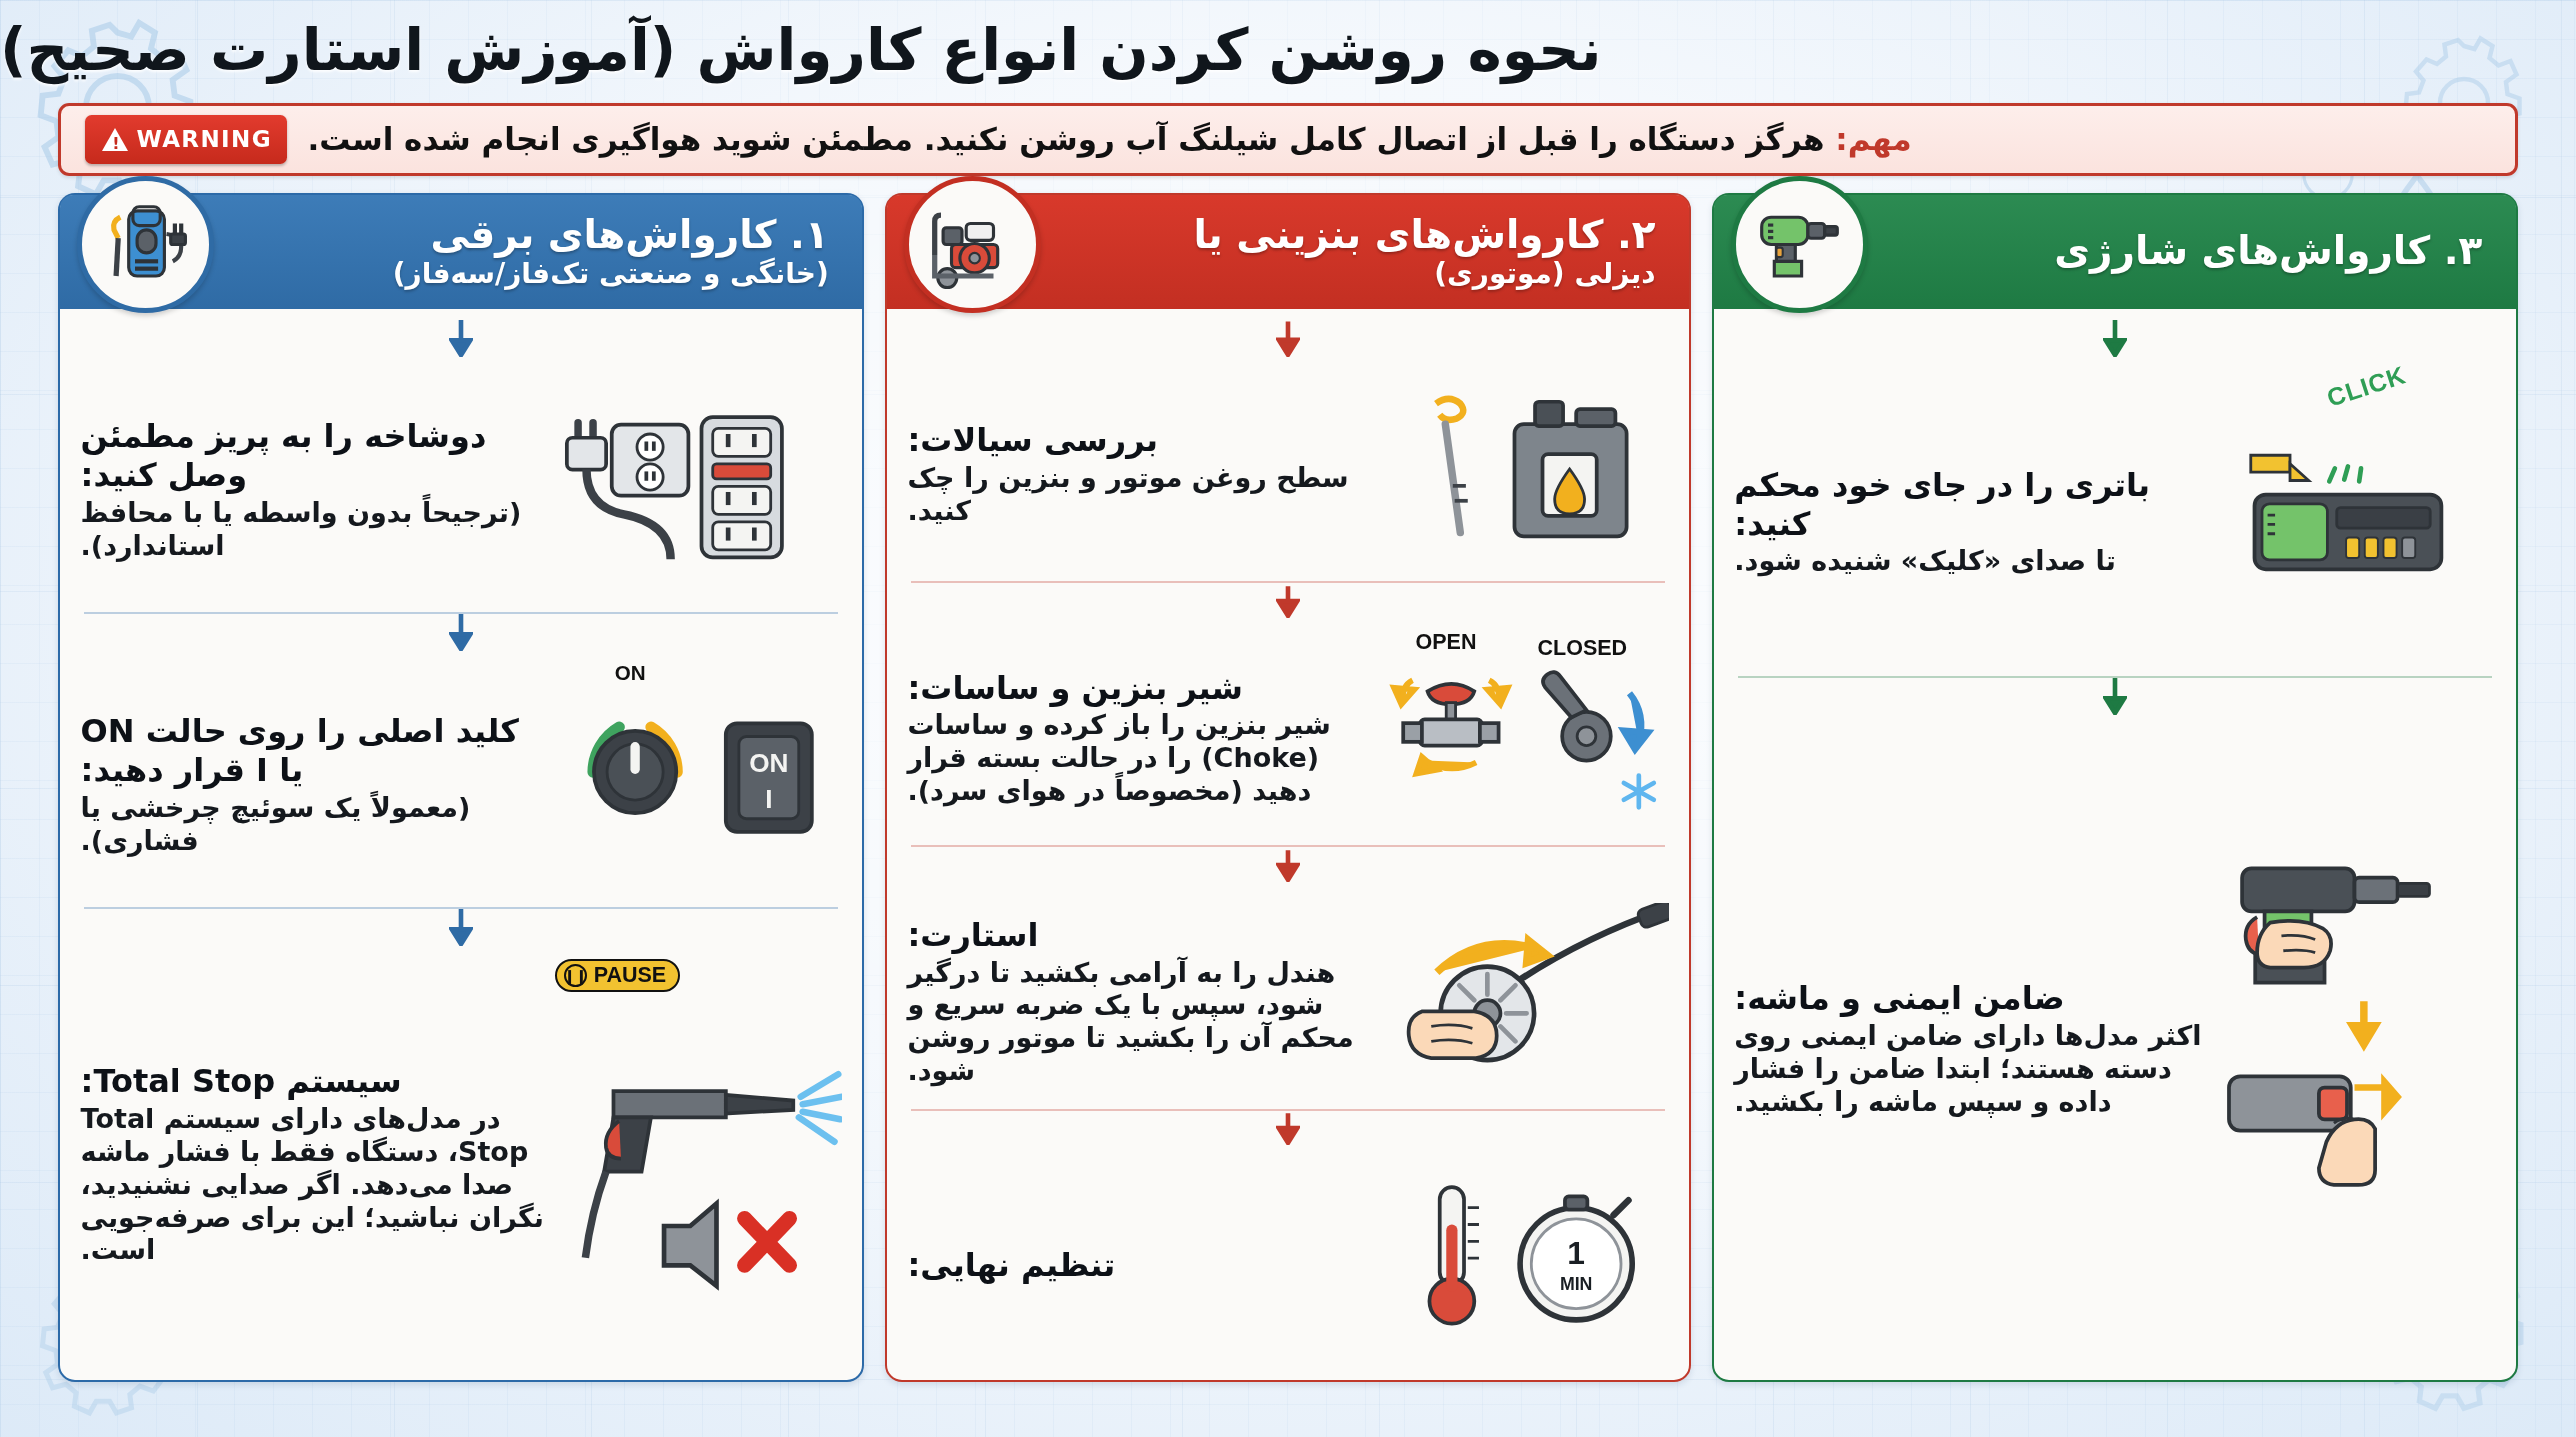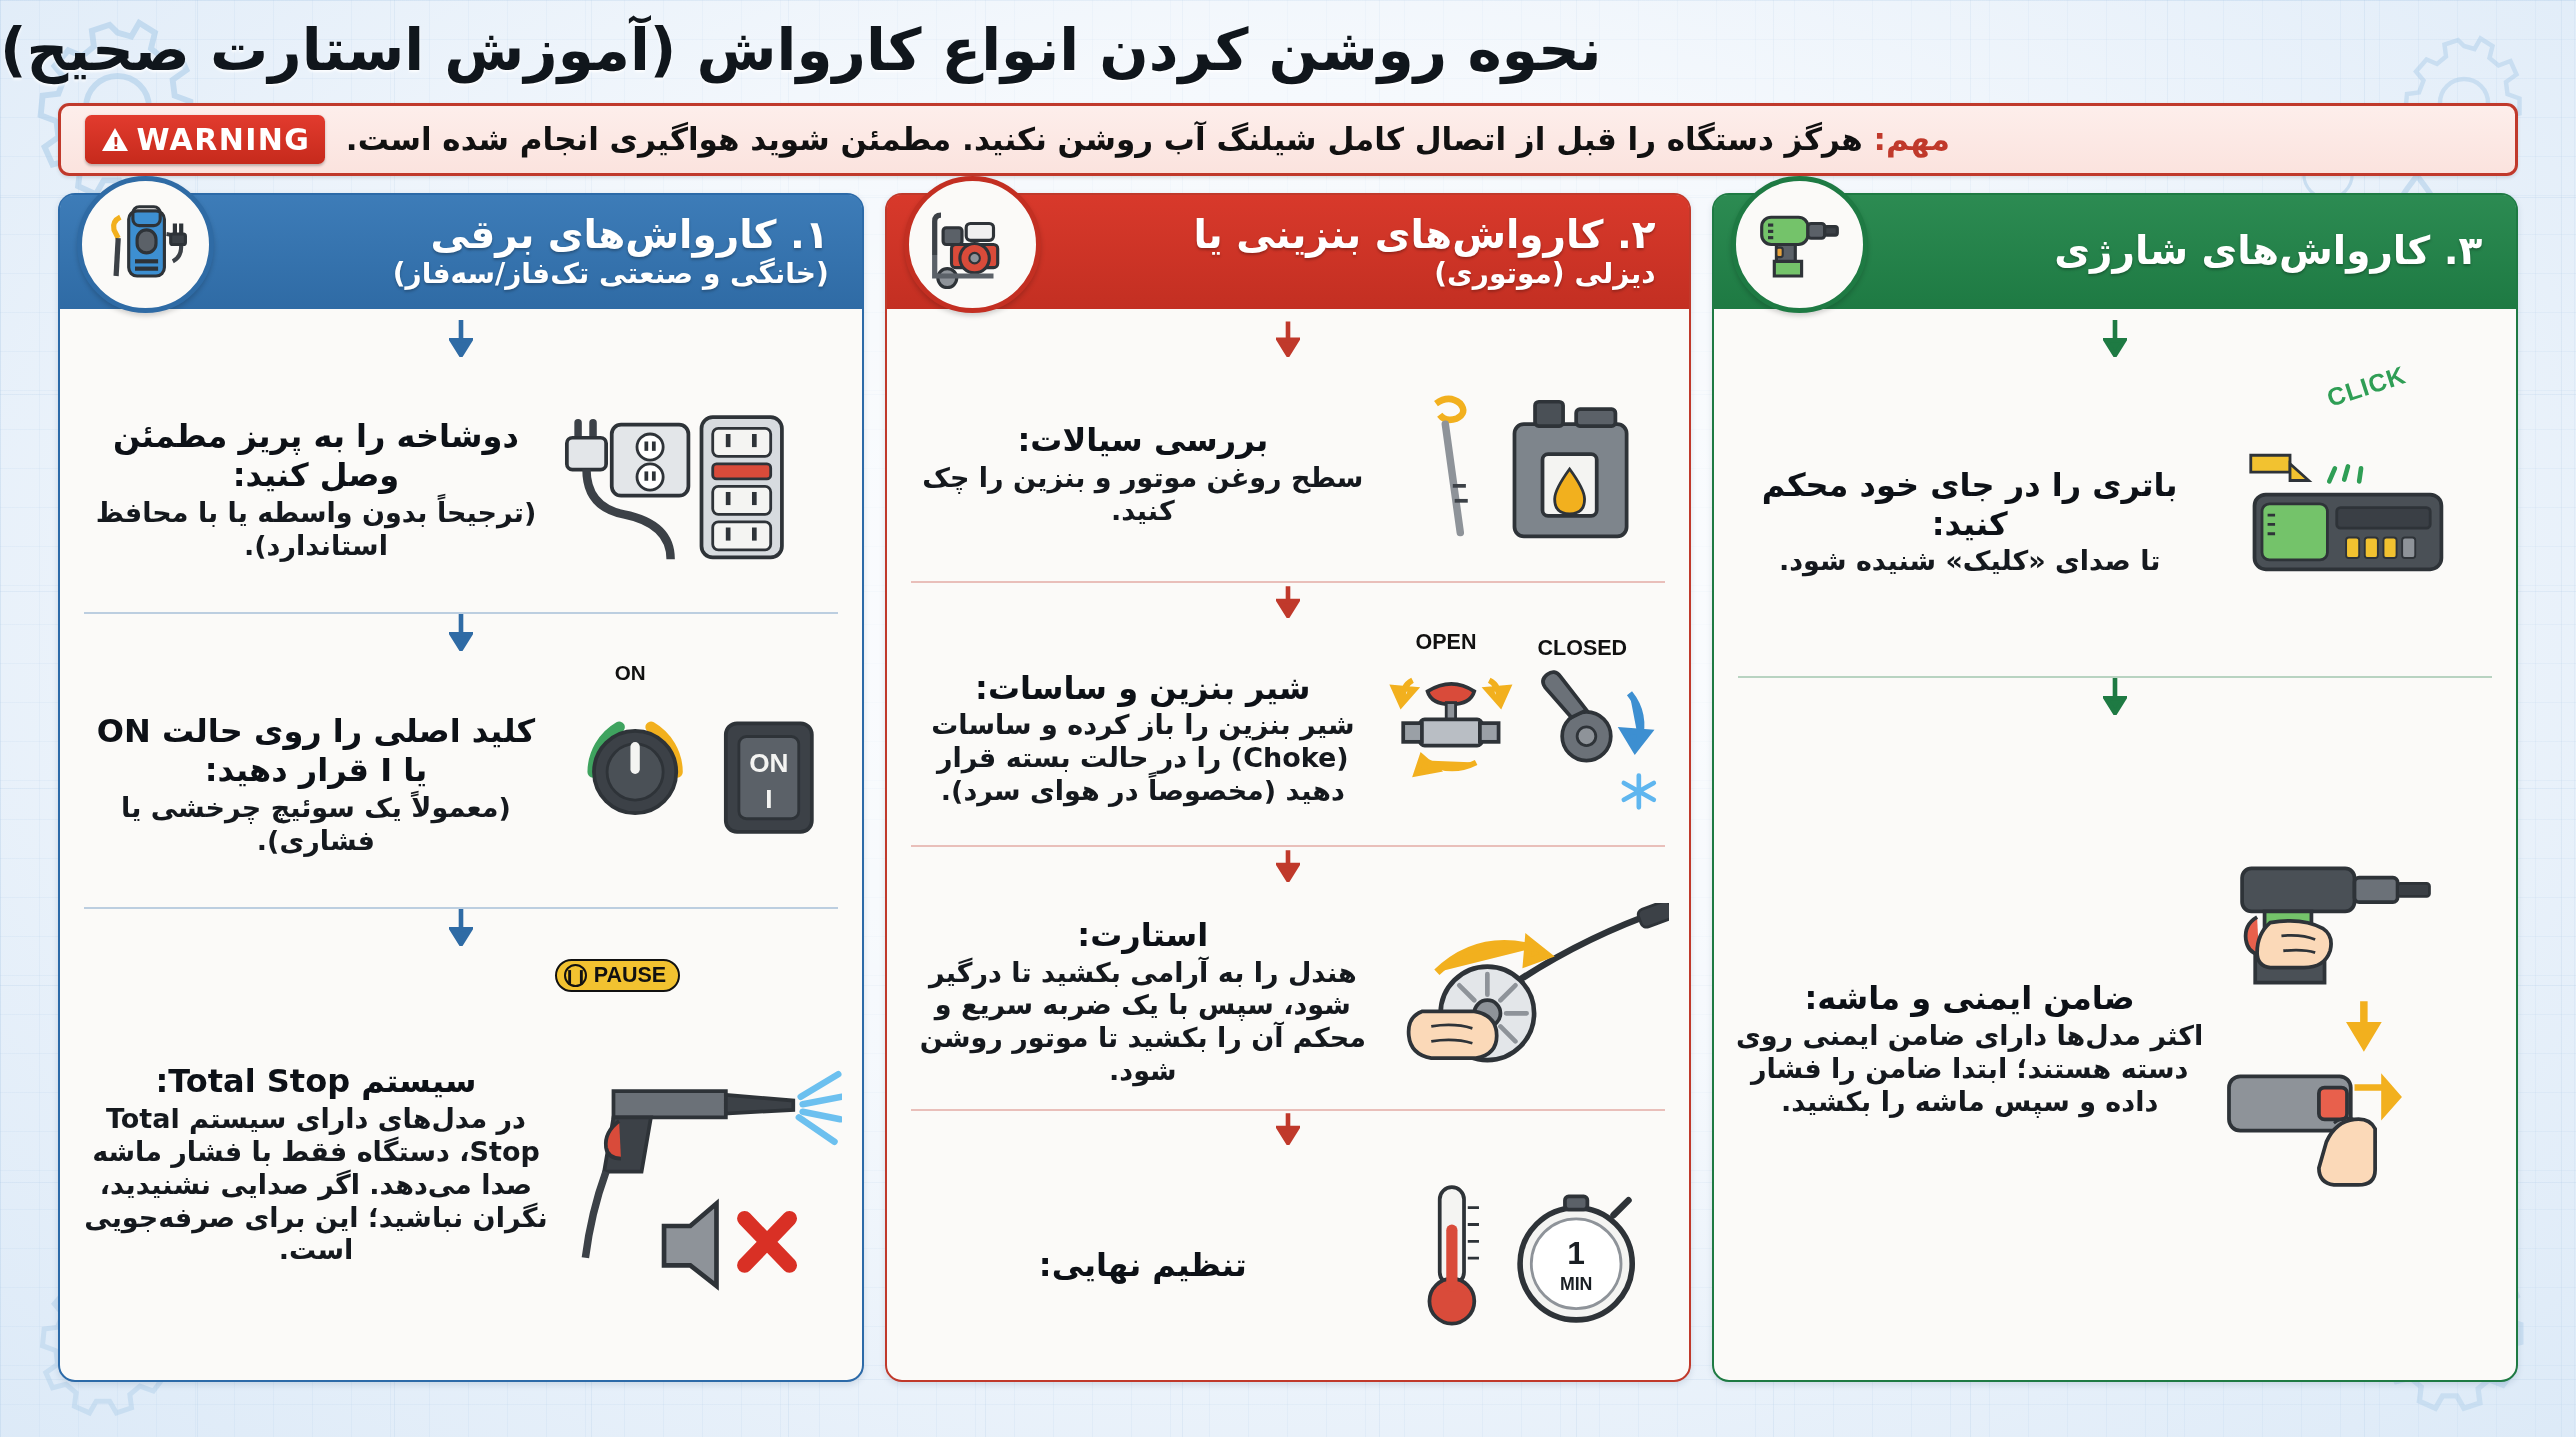--- a/index.html
+++ b/index.html
@@ -76,21 +76,21 @@
   .warning-badge {
     background: linear-gradient(to bottom, #e23b2e 0%, #c62a1c 100%);
     color: #fff;
     border-radius: 6.6px;
     height: 49px;
     display: flex;
     align-items: center;
     gap: 8.4px;
     padding: 0 15px 0 17px;
     font-weight: bold;
-    font-size: 30px;
+    font-size: 23px;
     letter-spacing: 1.4px;
     direction: ltr;
     box-shadow: 0 1.9px 2.8px rgba(0,0,0,0.25);
     flex: 0 0 auto;
   }
   .warning-badge .tri {
     width: 0; height: 0;
     border-left: 13px solid transparent;
     border-right: 13px solid transparent;
     border-bottom: 23.4px solid #fff;
@@ -196,21 +196,21 @@
   .step {
     display: flex;
     flex-direction: row;
     align-items: center;
     gap: 9.4px;
     flex: 1 1 0;
     padding: 3.7px 0;
   }
   .step-text {
     flex: 1 1 auto;
-    text-align: center;
+    text-align: left;
     line-height: 1.22;
     margin-top: 11px;
   }
   .step-title {
     font-size: 32px;
     font-weight: bold;
     color: #0d1117;
   }
   .step-desc {
     font-size: 27px;

